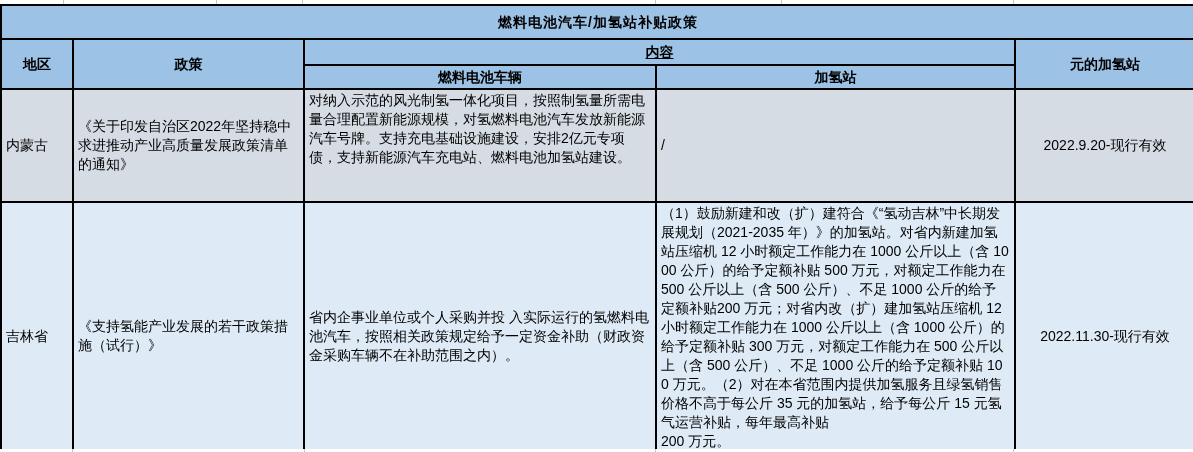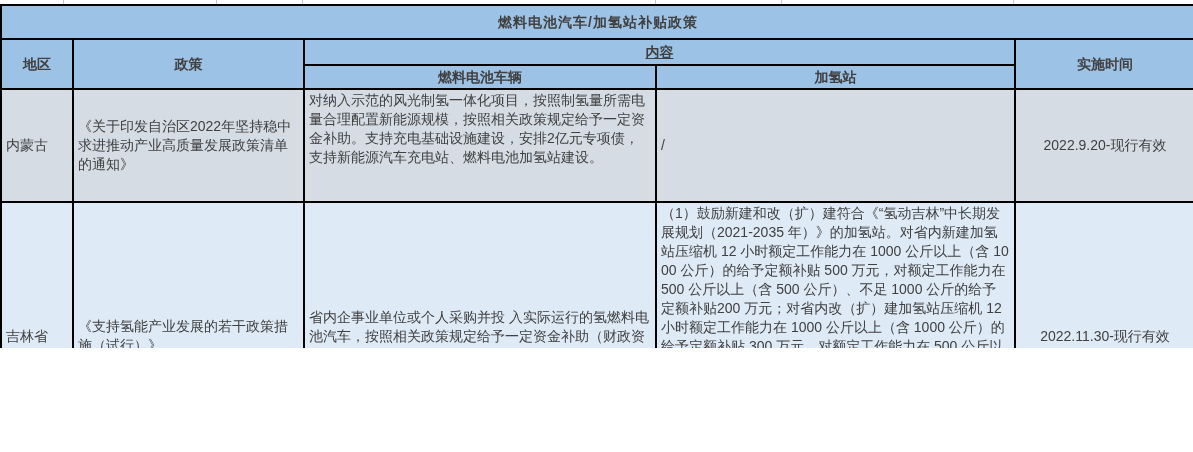--- a/index.html
+++ b/index.html
@@ -1,21 +1,21 @@
 <!DOCTYPE html>
 <html><head>
 <meta charset="utf-8">
 <style>
   html,body{margin:0;padding:0;background:#fff;}
   .sheet{
     position:relative;
-    width:1193px;height:348px;
+    width:1193px;height:452px;
     background:#ffffff;
     font-family:"Liberation Sans","DejaVu Sans",sans-serif;
-    color:#404040;
+    color:#000000;
     overflow:hidden;
   }
   .grid-strip{position:absolute;left:0;width:1193px;background:#ffffff;}
   .grid-strip.top{top:0;height:4px;}
   .grid-strip.bottom{top:449px;height:3px;}
   .tick{position:absolute;top:0;width:1px;height:100%;background:#c6c6c6;}
 
   table.policy{
     position:absolute;left:0;top:4px;
     width:1193px;
@@ -88,32 +88,32 @@
 
     <tbody>
         <tr>
       <td class="title-cell" colspan="5">燃料电池汽车/加氢站补贴政策</td>
     </tr>
 
     <tr>
       <td class="hdr" rowspan="2">地区</td>
       <td class="hdr" rowspan="2">政策</td>
       <td class="hdr hdr-content" colspan="2">内容</td>
-      <td class="hdr" rowspan="2">实施时间</td>
+      <td class="hdr" rowspan="2">元的加氢站</td>
     </tr>
 
     <tr>
       <td class="hdr hdr-sub">燃料电池车辆</td>
       <td class="hdr hdr-sub">加氢站</td>
     </tr>
 
     <tr class="row-1">
       <td class="cell-center region-cell">内蒙古</td>
       <td class="cell-center policy-cell">《关于印发自治区2022年坚持稳中求进推动产业高质量发展政策清单的通知》</td>
-      <td class="cell-text v-top">对纳入示范的风光制氢一体化项目，按照制氢量所需电量合理配置新能源规模，按照相关政策规定给予一定资金补助。支持充电基础设施建设，安排2亿元专项债，支持新能源汽车充电站、燃料电池加氢站建设。</td>
+      <td class="cell-text v-top">对纳入示范的风光制氢一体化项目，按照制氢量所需电量合理配置新能源规模，对氢燃料电池汽车发放新能源汽车号牌。支持充电基础设施建设，安排2亿元专项债，支持新能源汽车充电站、燃料电池加氢站建设。</td>
       <td class="cell-center">/</td>
       <td class="time-cell">2022.9.20-现行有效</td>
     </tr>
 
     <tr class="row-2">
       <td class="cell-center region-cell">吉林省</td>
       <td class="cell-center policy-cell">《支持氢能产业发展的若干政策措施（试行）》</td>
       <td class="cell-text">省内企事业单位或个人采购并投 入实际运行的氢燃料电池汽车，按照相关政策规定给予一定资金补助（财政资 金采购车辆不在补助范围之内）。</td>
       <td class="cell-text v-top">（1）鼓励新建和改（扩）建符合《“氢动吉林”中长期发展规划（2021-2035 年）》的加氢站。对省内新建加氢站压缩机 12 小时额定工作能力在 1000 公斤以上（含 1000 公斤）的给予定额补贴 500 万元，对额定工作能力在 500 公斤以上（含 500 公斤）、不足 1000 公斤的给予定额补贴200 万元；对省内改（扩）建加氢站压缩机 12 小时额定工作能力在 1000 公斤以上（含 1000 公斤）的给予定额补贴 300 万元，对额定工作能力在 500 公斤以上（含 500 公斤）、不足 1000 公斤的给予定额补贴 100 万元。（2）对在本省范围内提供加氢服务且绿氢销售价格不高于每公斤 35 元的加氢站，给予每公斤 15 元氢气运营补贴，每年最高补贴
 200 万元。</td>

